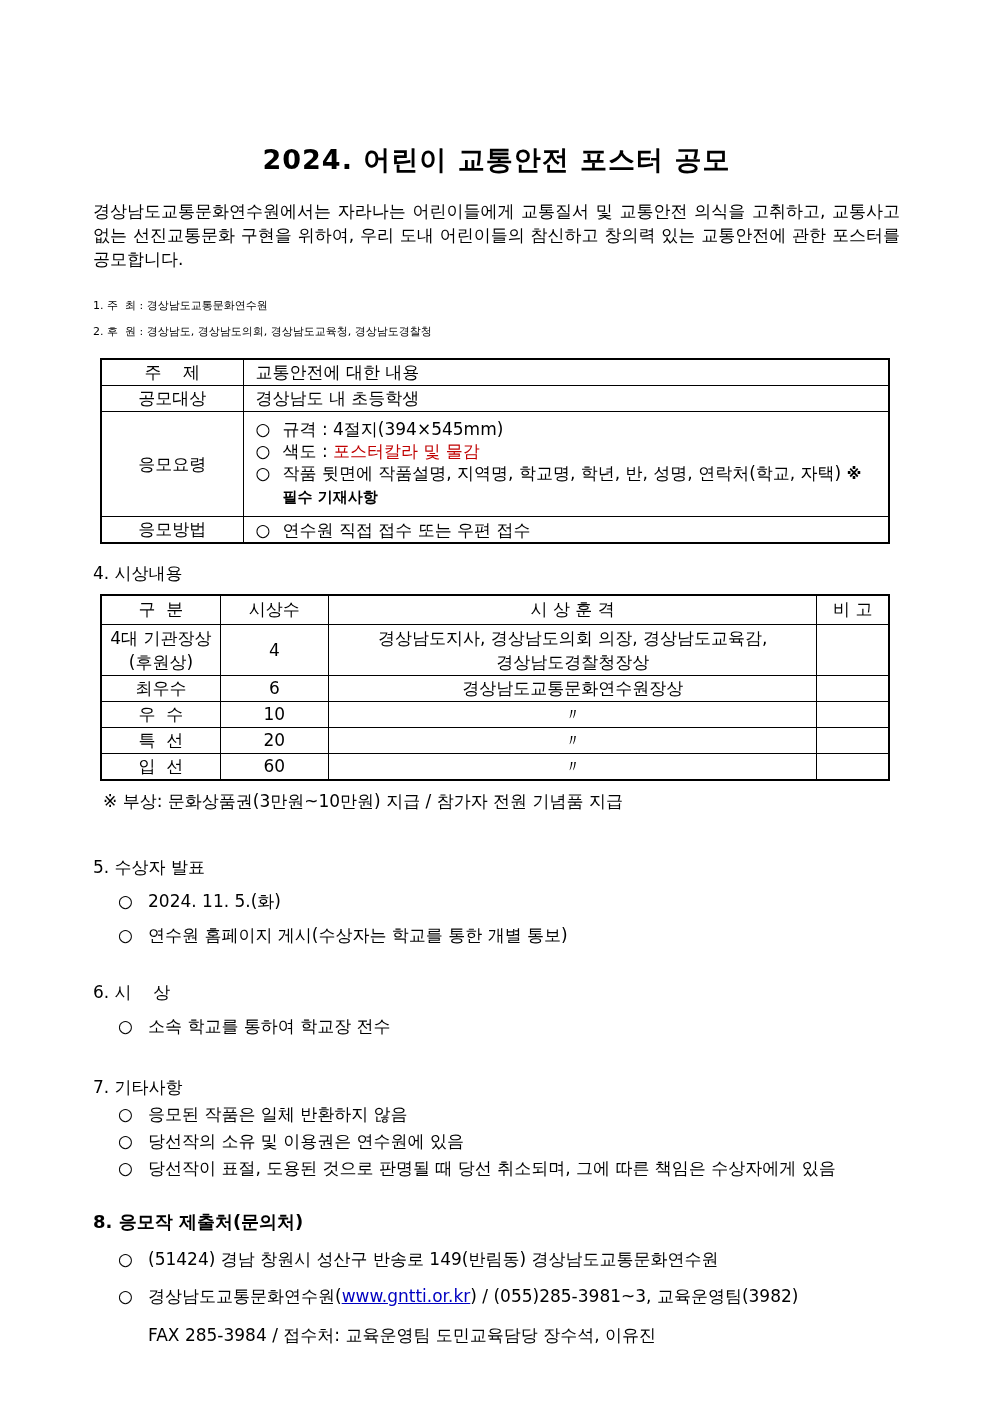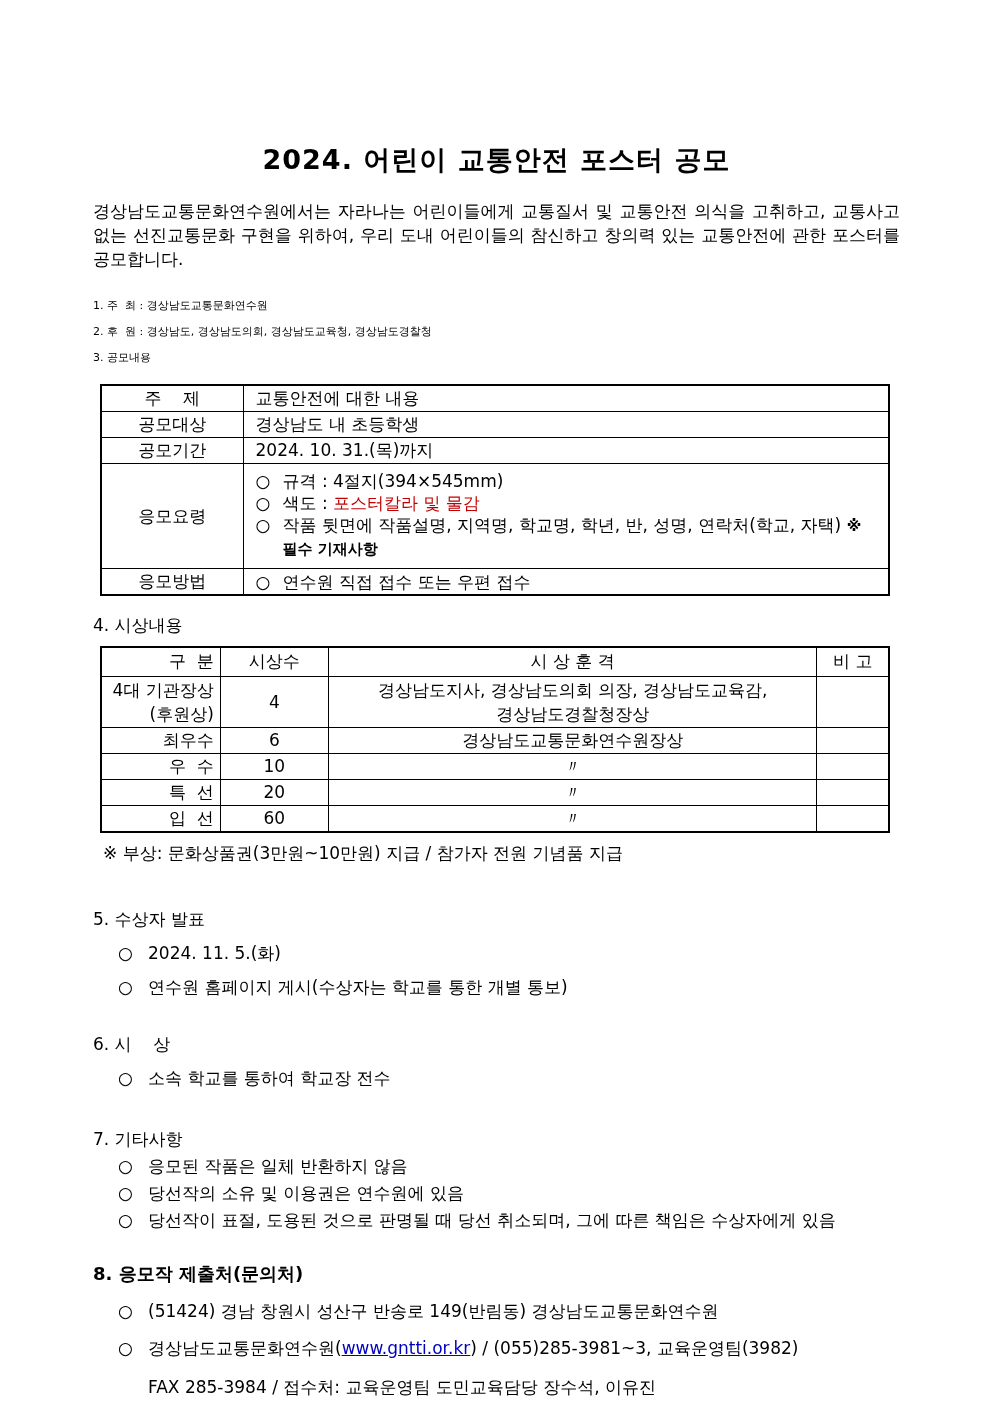--- a/index.html
+++ b/index.html
@@ -29,21 +29,21 @@
   .t1 .val{padding-left:12px;height:25px;}
   .t1 .guide-cell{padding:6px 10px 8px 12px;}
   .bullet-line{display:flex;line-height:22px;}
   .bullet-line .mk{width:27px;flex:none;}
   .bullet-line .tx{flex:1;}
   .red{color:var(--accent_red);}
   .bnote{font-weight:bold;font-size:15px;}
   .sec-h{font-size:17px;line-height:24px;}
   .h4{margin:17px 0 0 0;}
   .t2{margin-top:9px;text-align:center;}
-  .t2 .c1{width:116px;text-align:right;}
+  .t2 .c1{width:116px;}
   .t2 .c2{width:105px;}
   .t2 .c3{width:475px;}
   .t2 .c4{width:70px;}
   .t2 .hd{height:29px;}
   .t2 .r1 td{height:50px;line-height:24px;}
   .t2 .rs td{height:25px;}
   .tnote{margin:9px 0 0 10px;font-size:17px;}
   .sec5{margin-top:42px;}
   .sec6{margin-top:33px;}
   .sec7{margin-top:37px;}
@@ -65,36 +65,31 @@
 
   <div class="title" data-bind="doc.title">2024. 어린이 교통안전 포스터 공모</div>
 
   <div class="intro">
     <span data-bind="doc.intro">경상남도교통문화연수원에서는 자라나는 어린이들에게 교통질서 및 교통안전 의식을 고취하고, 교통사고 없는 선진교통문화 구현을 위하여, 우리 도내 어린이들의 참신하고 창의력 있는 교통안전에 관한 포스터를 공모합니다.</span>
   </div>
 
   <div class="toplist">
     <div class="topline" data-bind="doc.host_line">1. 주  최 : 경상남도교통문화연수원</div>
     <div class="topline" data-bind="doc.sponsor_line">2. 후  원 : 경상남도, 경상남도의회, 경상남도교육청, 경상남도경찰청</div>
-    <div class="topline" data-bind="doc.contents_heading">3. 공모내용</div>
   </div>
 
   <table class="t1">
     <tbody>
         <tr>
       <td class="lbl" data-bind="contest_table.subject.label">주    제</td>
       <td class="val" data-bind="contest_table.subject.value">교통안전에 대한 내용</td>
     </tr>
     <tr>
       <td class="lbl" data-bind="contest_table.target.label">공모대상</td>
       <td class="val" data-bind="contest_table.target.value">경상남도 내 초등학생</td>
-    </tr>
-    <tr>
-      <td class="lbl" data-bind="contest_table.period.label">공모기간</td>
-      <td class="val" data-bind="contest_table.period.value">2024. 10. 31.(목)까지</td>
     </tr>
     <tr>
       <td class="lbl" data-bind="contest_table.guideline.label">응모요령</td>
       <td class="guide-cell">
         <div class="bullet-line">
           <span class="mk" data-bind="glyphs.bullet">○</span>
           <span class="tx" data-bind="contest_table.guideline.spec">규격 : 4절지(394×545mm)</span>
         </div>
         <div class="bullet-line">
           <span class="mk" data-bind="glyphs.bullet">○</span>

